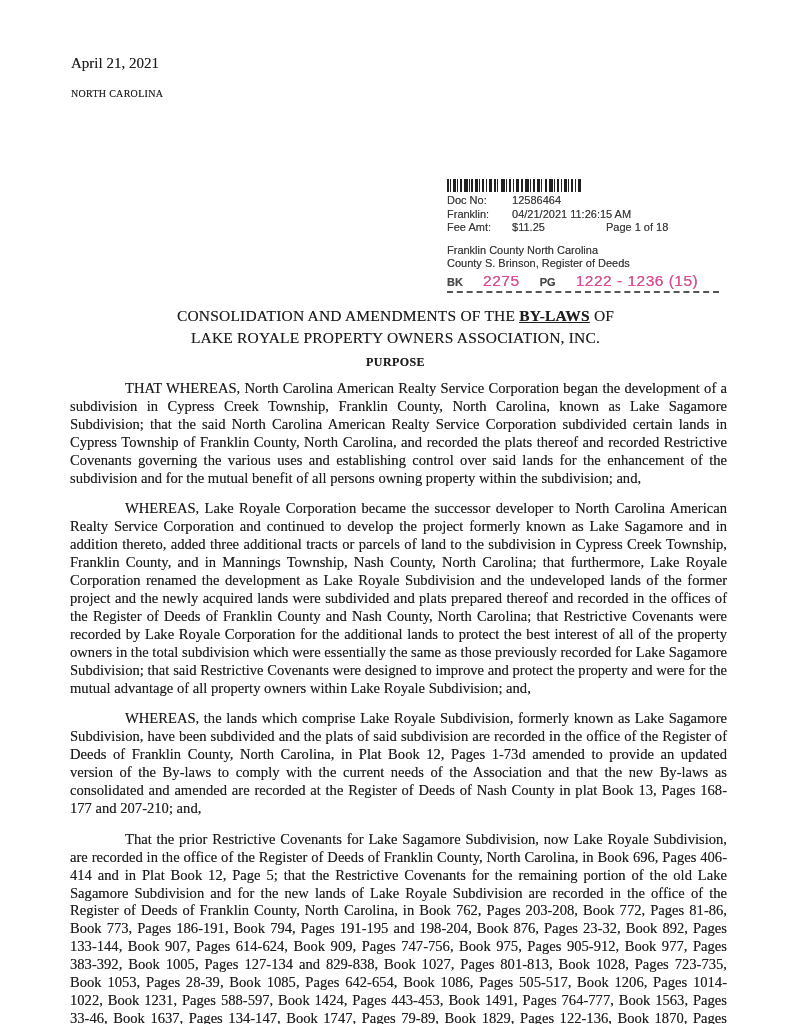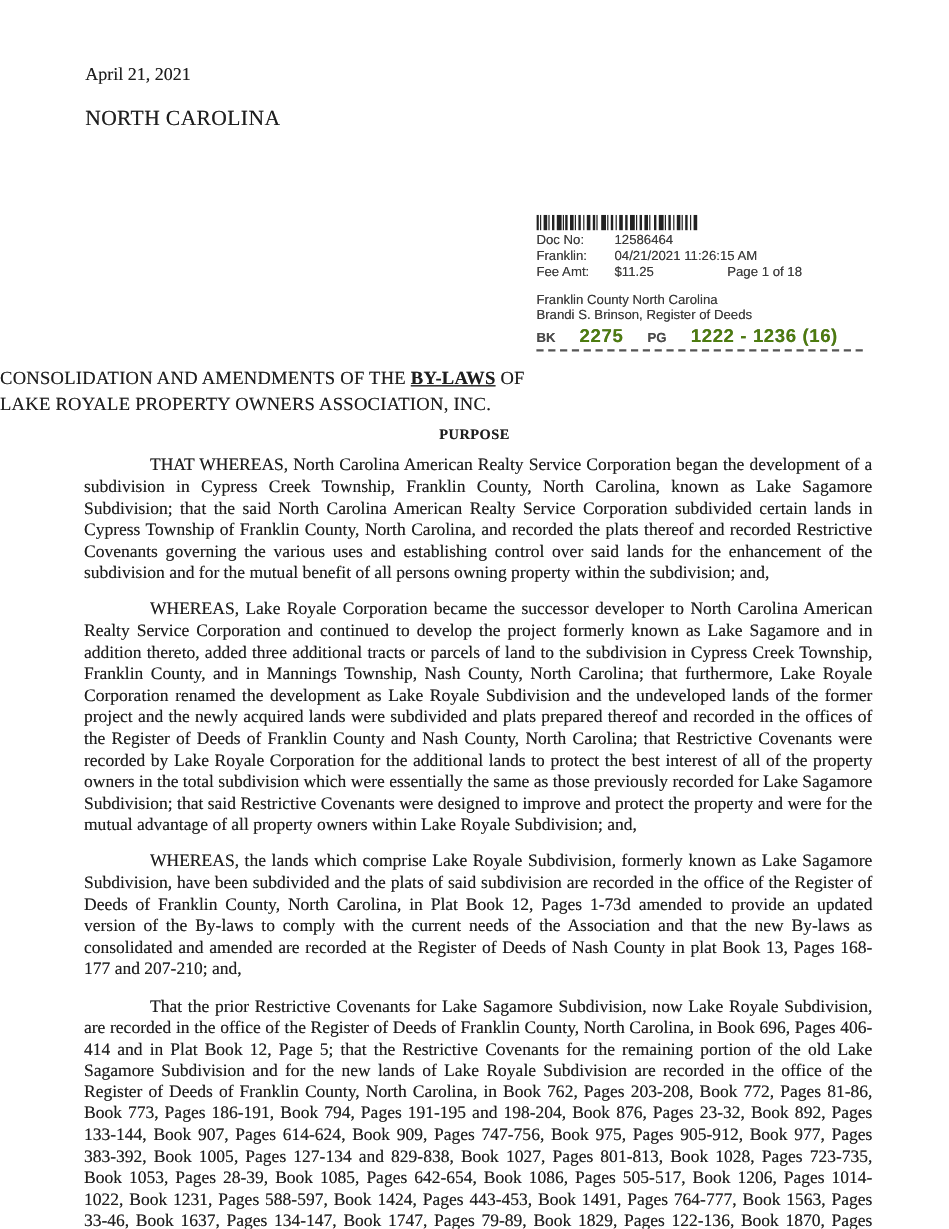--- a/index.html
+++ b/index.html
@@ -21,21 +21,21 @@
   .date-line {
     position: absolute;
     left: 71px;
     top: 55px;
     font-size: 15px;
   }
   .state-line {
     position: absolute;
     left: 71px;
     top: 88px;
-    font-size: 18px;
+    font-size: 10px;
     letter-spacing: 0.3px;
   }
 
   .gender-box {
     position: absolute;
     left: 508px;
     top: 117px;
     width: 200px;
     border: 1.5px solid #2a2a2a;
     padding: 3px 6px 5px 7px;
@@ -57,35 +57,35 @@
   .barcode { display: block; margin-bottom: 2px; }
   .stamp-row { white-space: nowrap; }
   .stamp-label { display: inline-block; width: 62px; }
   .stamp-page { display: inline-block; margin-left: 58px; }
   .stamp-gap { height: 9px; }
   .bk-line {
     margin-top: 3px;
     color: #2f2f2f;
   }
   .bk-line .small-label { font-size: 11px; font-weight: bold; color: #4a4a4a; }
-  .bk-line .big-val { font-size: 15.5px; font-weight: bold; letter-spacing: 0.5px; color: #4d7c0f; }
+  .bk-line .big-val { font-size: 15.5px; font-weight: normal; letter-spacing: 0.5px; color: #ec4899; }
   .bk-line .sp { display: inline-block; width: 14px; }
   .stamp-dashes {
     margin-top: 2px;
     width: 272px;
     border-top: 2.5px dashed #555;
     height: 0;
   }
 
   .doc-title {
     position: absolute;
     left: 0;
     top: 305px;
     width: 791px;
-    text-align: left;
+    text-align: center;
     font-size: 15.5px;
     line-height: 22px;
     letter-spacing: 0.2px;
   }
   .title-emph {
     font-weight: bold;
     text-decoration: underline;
   }
   .purpose-heading {
     position: absolute;
@@ -170,29 +170,29 @@
       <span class="stamp-label">Franklin:</span>
       <span>04/21/2021 11:26:15 AM</span>
     </div>
     <div class="stamp-row">
       <span class="stamp-label">Fee Amt:</span>
       <span>$11.25</span>
       <span class="stamp-page">Page 1 of 18</span>
     </div>
     <div class="stamp-gap"></div>
     <div>Franklin County North Carolina</div>
-    <div>Brandi S. Brinson, Register of Deeds</div>
+    <div>County S. Brinson, Register of Deeds</div>
     <div class="bk-line">
       <span class="small-label">BK</span>
       <span class="sp"></span>
       <span class="big-val">2275</span>
       <span class="sp"></span>
       <span class="small-label">PG</span>
       <span class="sp"></span>
-      <span class="big-val">1222 - 1236 (16)</span>
+      <span class="big-val">1222 - 1236 (15)</span>
     </div>
     <div class="stamp-dashes"></div>
   </div>
 
   <div class="doc-title">
     <div><span>CONSOLIDATION AND AMENDMENTS OF THE </span><span class="title-emph">BY-LAWS</span><span> OF</span></div>
     <div>LAKE ROYALE PROPERTY OWNERS ASSOCIATION, INC.</div>
   </div>
 
   <div class="purpose-heading">PURPOSE</div>

